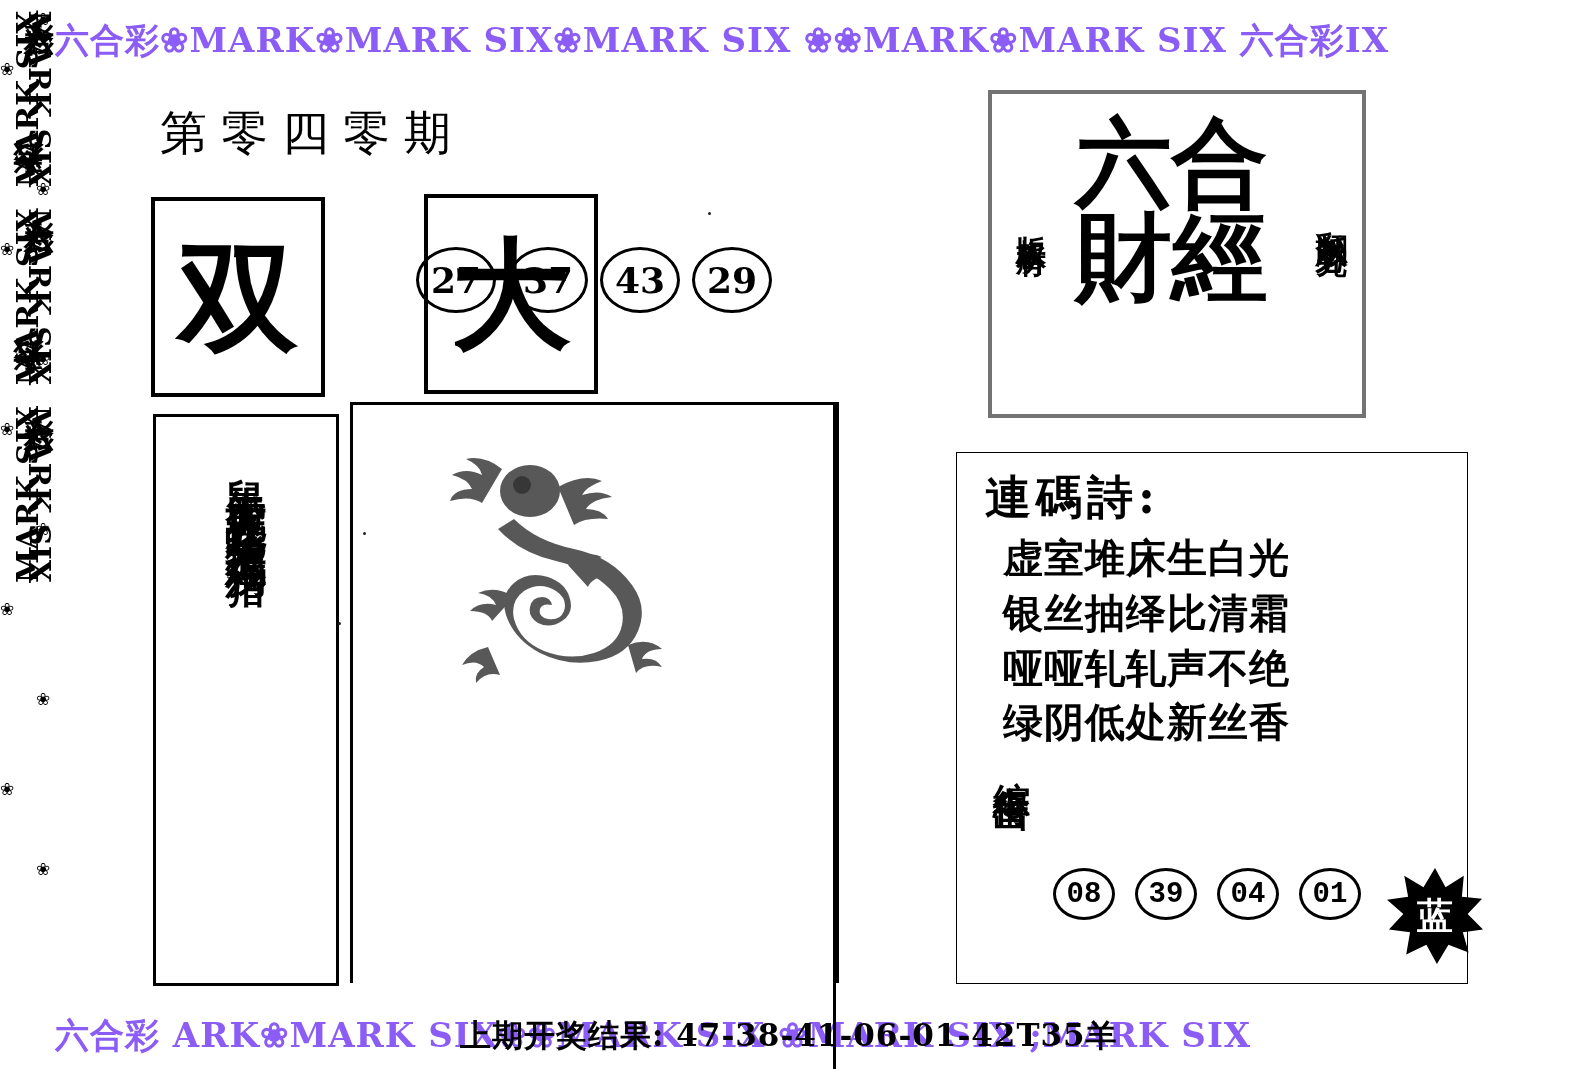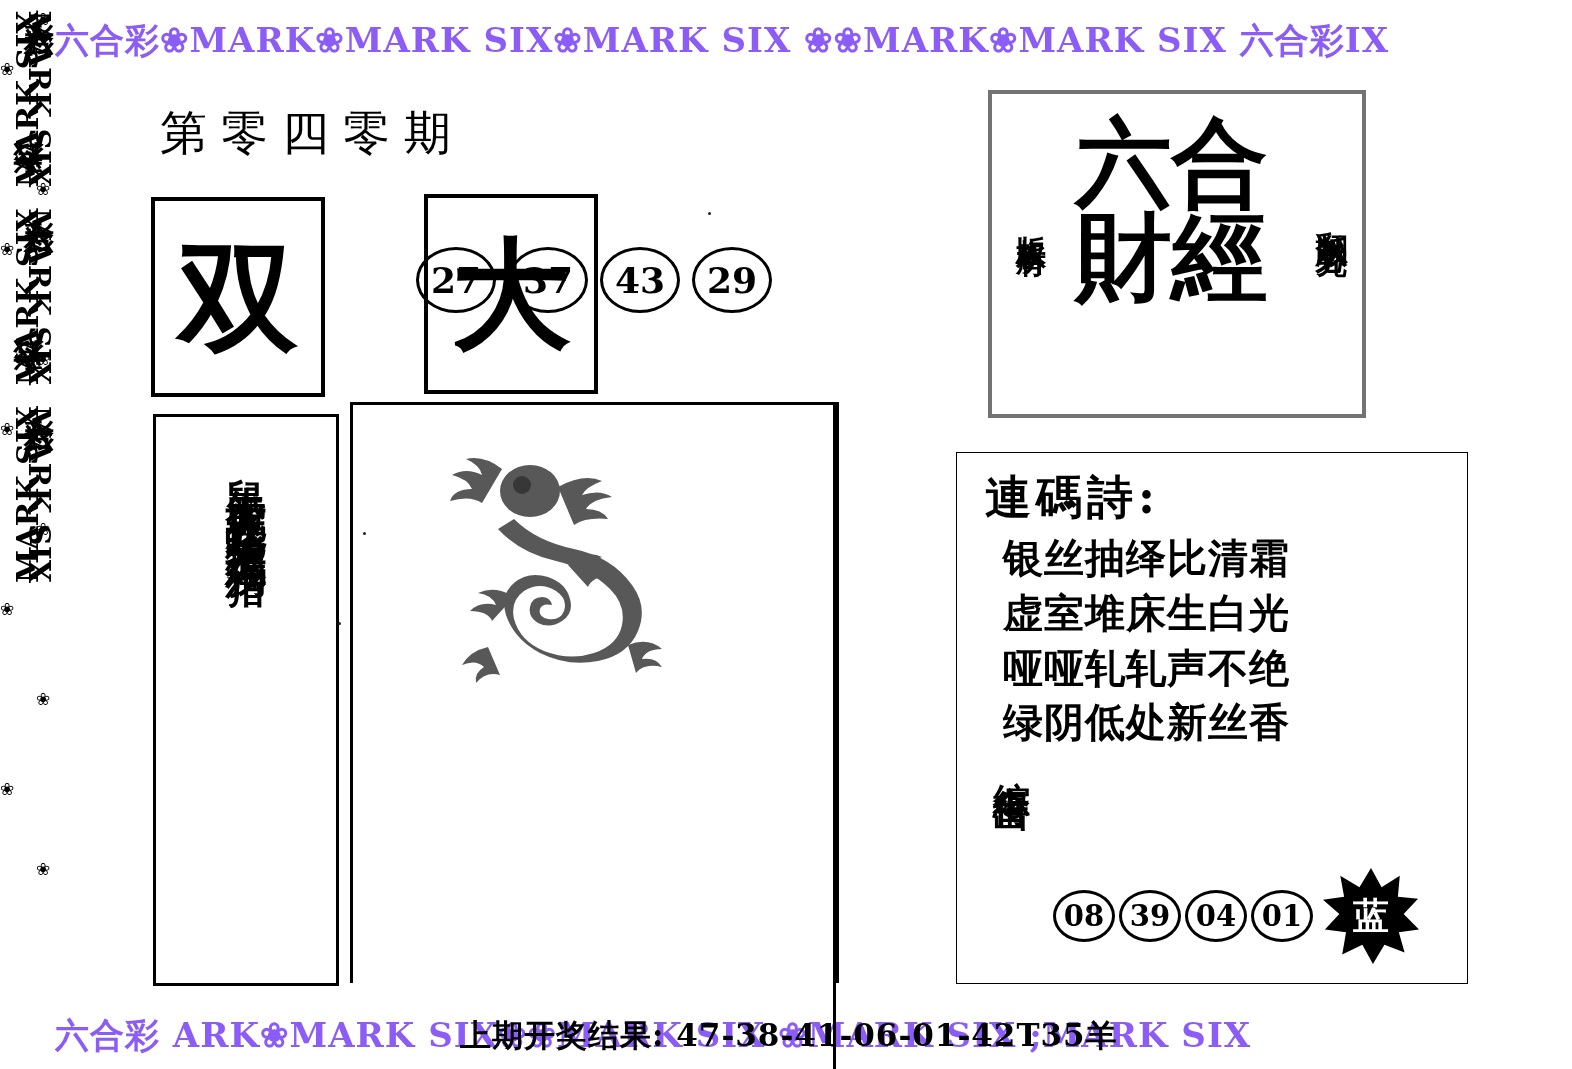--- a/index.html
+++ b/index.html
@@ -218,22 +218,23 @@
     writing-mode: vertical-rl;
     font-size: 37px;
     font-weight: bold;
     letter-spacing: 4px;
     height: 210px;
   }
   .poem-balls {
     position: absolute;
     top: 415px; left: 96px;
     display: flex;
-    gap: 4px;
-    align-items: center;
+    gap: 20px;
+    align-items: flex-start;
+    font-family: Liberation Mono, monospace;
   }
   .ball-sm {
     width: 56px; height: 46px;
     border: 3px solid #000;
     border-radius: 50%;
     display: flex;
     align-items: center;
     justify-content: center;
     font-size: 29px;
     font-weight: bold;
@@ -354,22 +355,22 @@
 
   <div class="logo-box">
     <div class="logo-main">六合財經</div>
     <div class="logo-side-l">版权所有</div>
     <div class="logo-side-r">翻版必究</div>
   </div>
 
   <div class="poem-box">
     <div class="poem-title">連碼詩:</div>
     <div class="poem-lines">
+      <div>虚室堆床生白光</div>
       <div>银丝抽绎比清霜</div>
-      <div>虚室堆床生白光</div>
       <div>哑哑轧轧声不绝</div>
       <div>绿阴低处新丝香</div>
     </div>
     <div class="poem-summary">綜合得出</div>
     <div class="poem-balls">
       <div class="ball-sm">08</div>
       <div class="ball-sm">39</div>
       <div class="ball-sm">04</div>
       <div class="ball-sm">01</div>
       <div class="star-badge">

